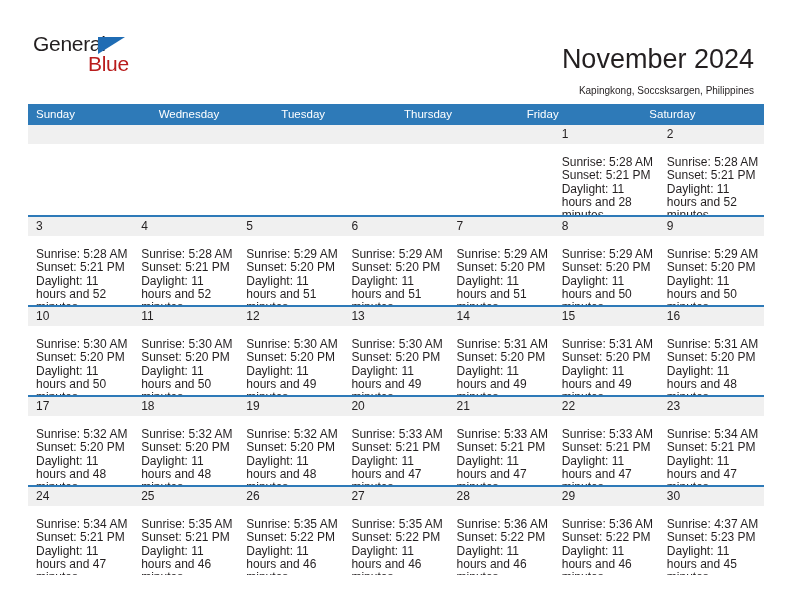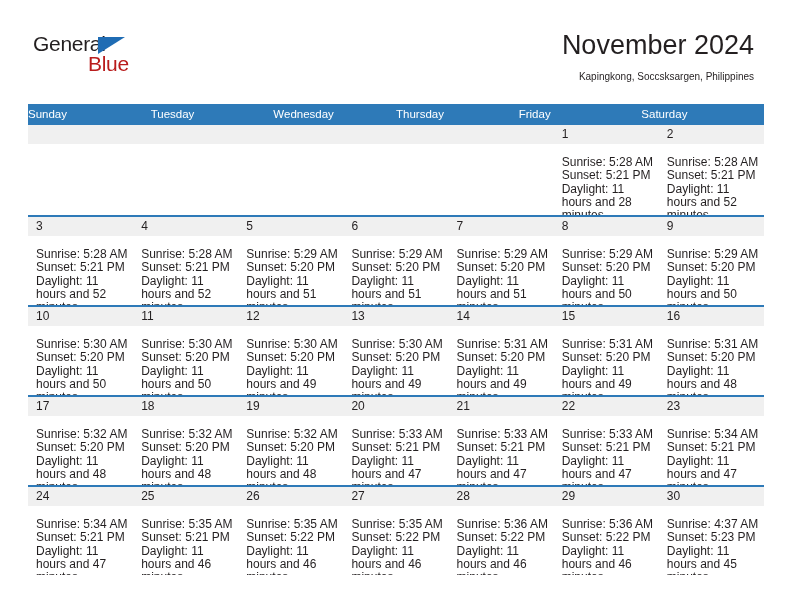--- a/index.html
+++ b/index.html
@@ -54,21 +54,21 @@
     left: 55px;
     top: 20px;
     font-size: 21px;
     letter-spacing: -0.3px;
     color: #b91c1c;
   }
 
   .title-block {
     position: absolute;
     right: 38px;
-    top: 28px;
+    top: 42px;
     text-align: right;
   }
   .cal-title {
     font-size: 27px;
     font-weight: normal;
     color: #231f20;
     line-height: 34px;
     white-space: nowrap;
   }
   .cal-subtitle {
@@ -89,20 +89,21 @@
   .weekday-row {
     display: flex;
     background: #2e7ab8;
     height: 21px;
   }
   .weekday {
     flex: 1 1 0;
     color: #ffffff;
     font-size: 11.5px;
     line-height: 21px;
+    padding-left: 8px;
     white-space: nowrap;
     overflow: hidden;
   }
 
   .week {
     display: flex;
     border-top: 2px solid #2e7ab8;
     height: 90px;
   }
   .week.first { border-top: none; }
@@ -148,22 +149,22 @@
       <div class="cal-title">November 2024</div>
       <div class="cal-subtitle">Kapingkong, Soccsksargen, Philippines</div>
     </div>
 
   </div>
 
   <div class="calendar">
 
     <div class="weekday-row">
       <div class="weekday">Sunday</div>
+      <div class="weekday">Wednesday</div>
       <div class="weekday">Tuesday</div>
-      <div class="weekday">Wednesday</div>
       <div class="weekday">Thursday</div>
       <div class="weekday">Friday</div>
       <div class="weekday">Saturday</div>
     </div>
 
     <div id="weeks-container">
         <div class="week first">
           <div class="daycell empty">
             <div class="daynum-strip"></div>
           </div>

